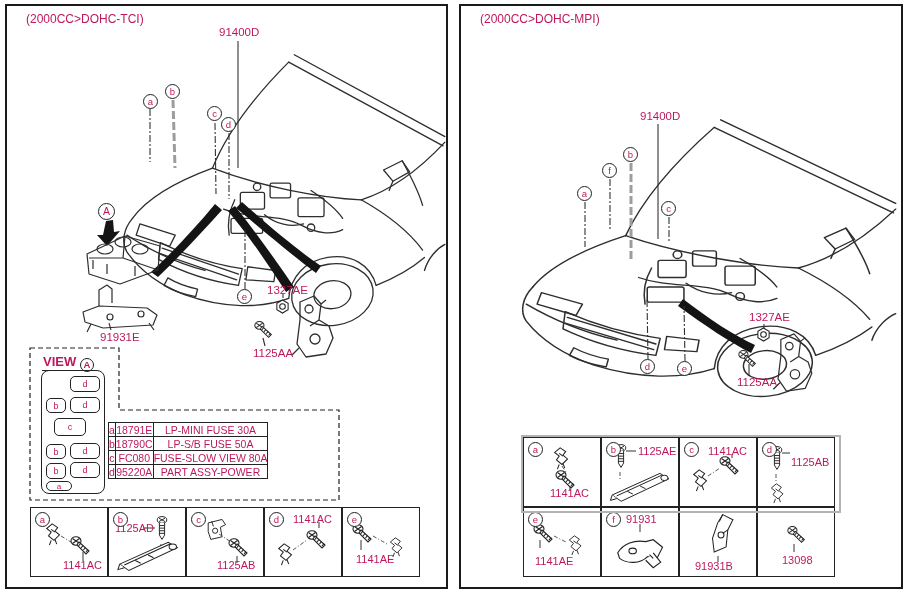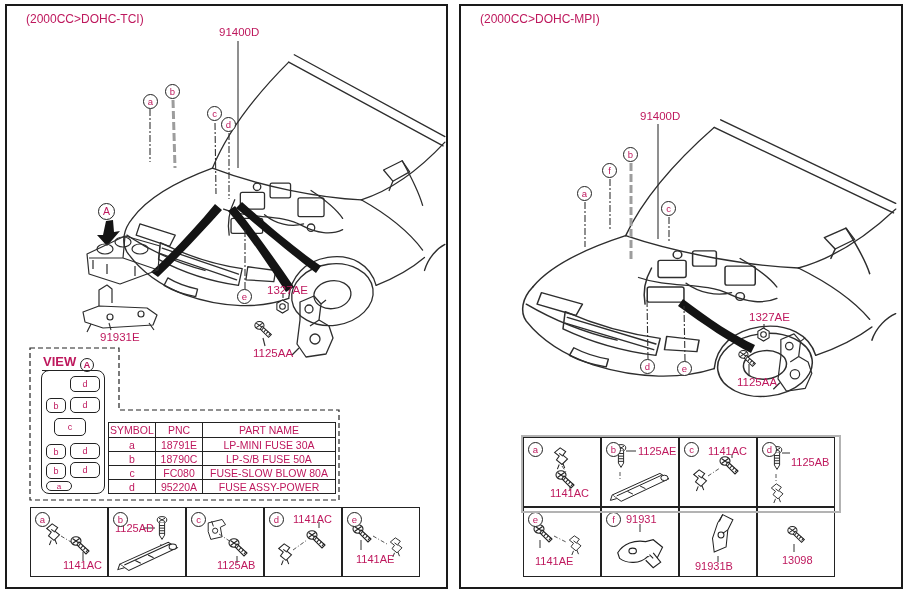--- a/index.html
+++ b/index.html
@@ -222,44 +222,39 @@
       <div class="slot" style="left:12px;top:47px;width:32px;height:18px;">c</div>
       <div class="slot" style="left:4px;top:73px;width:20px;height:15px;">b</div>
       <div class="slot" style="left:28px;top:72px;width:30px;height:16px;">d</div>
       <div class="slot" style="left:4px;top:92px;width:20px;height:16px;">b</div>
       <div class="slot" style="left:28px;top:91px;width:30px;height:16px;">d</div>
       <div class="slot" style="left:4px;top:110px;width:26px;height:10px;font-size:8px;">a</div>
     </div>
 
     <table class="sym" style="left:101px;top:416px;">
       <tbody>
-          <tr>
-        <th class="col-sym">SYMBOL</th>
-        <th class="col-pnc">PNC</th>
-        <th class="col-name">PART NAME</th>
-      </tr>
       <tr>
         <td>a</td>
         <td>18791E</td>
         <td>LP-MINI FUSE 30A</td>
       </tr>
       <tr>
         <td>b</td>
         <td>18790C</td>
         <td>LP-S/B FUSE 50A</td>
       </tr>
       <tr>
         <td>c</td>
         <td>FC080</td>
-        <td>FUSE-SLOW BLOW 80A</td>
+        <td>FUSE-SLOW VIEW 80A</td>
       </tr>
       <tr>
         <td>d</td>
         <td>95220A</td>
-        <td>FUSE ASSY-POWER</td>
+        <td>PART ASSY-POWER</td>
       </tr>
     </tbody>
       </table>
 
     <div class="cellgrid" style="left:23px;top:501px;width:390px;">
       <div class="dcell">
         <svg width="78" height="70">
           <use href="#p-clip" x="12" y="14" width="22" height="24"></use>
           <path d="M30,28 L40,34" stroke="#444" stroke-width="0.9" stroke-dasharray="4 2 1 2"></path>
           <use href="#p-bolt" x="38" y="26" width="24" height="24"></use>

